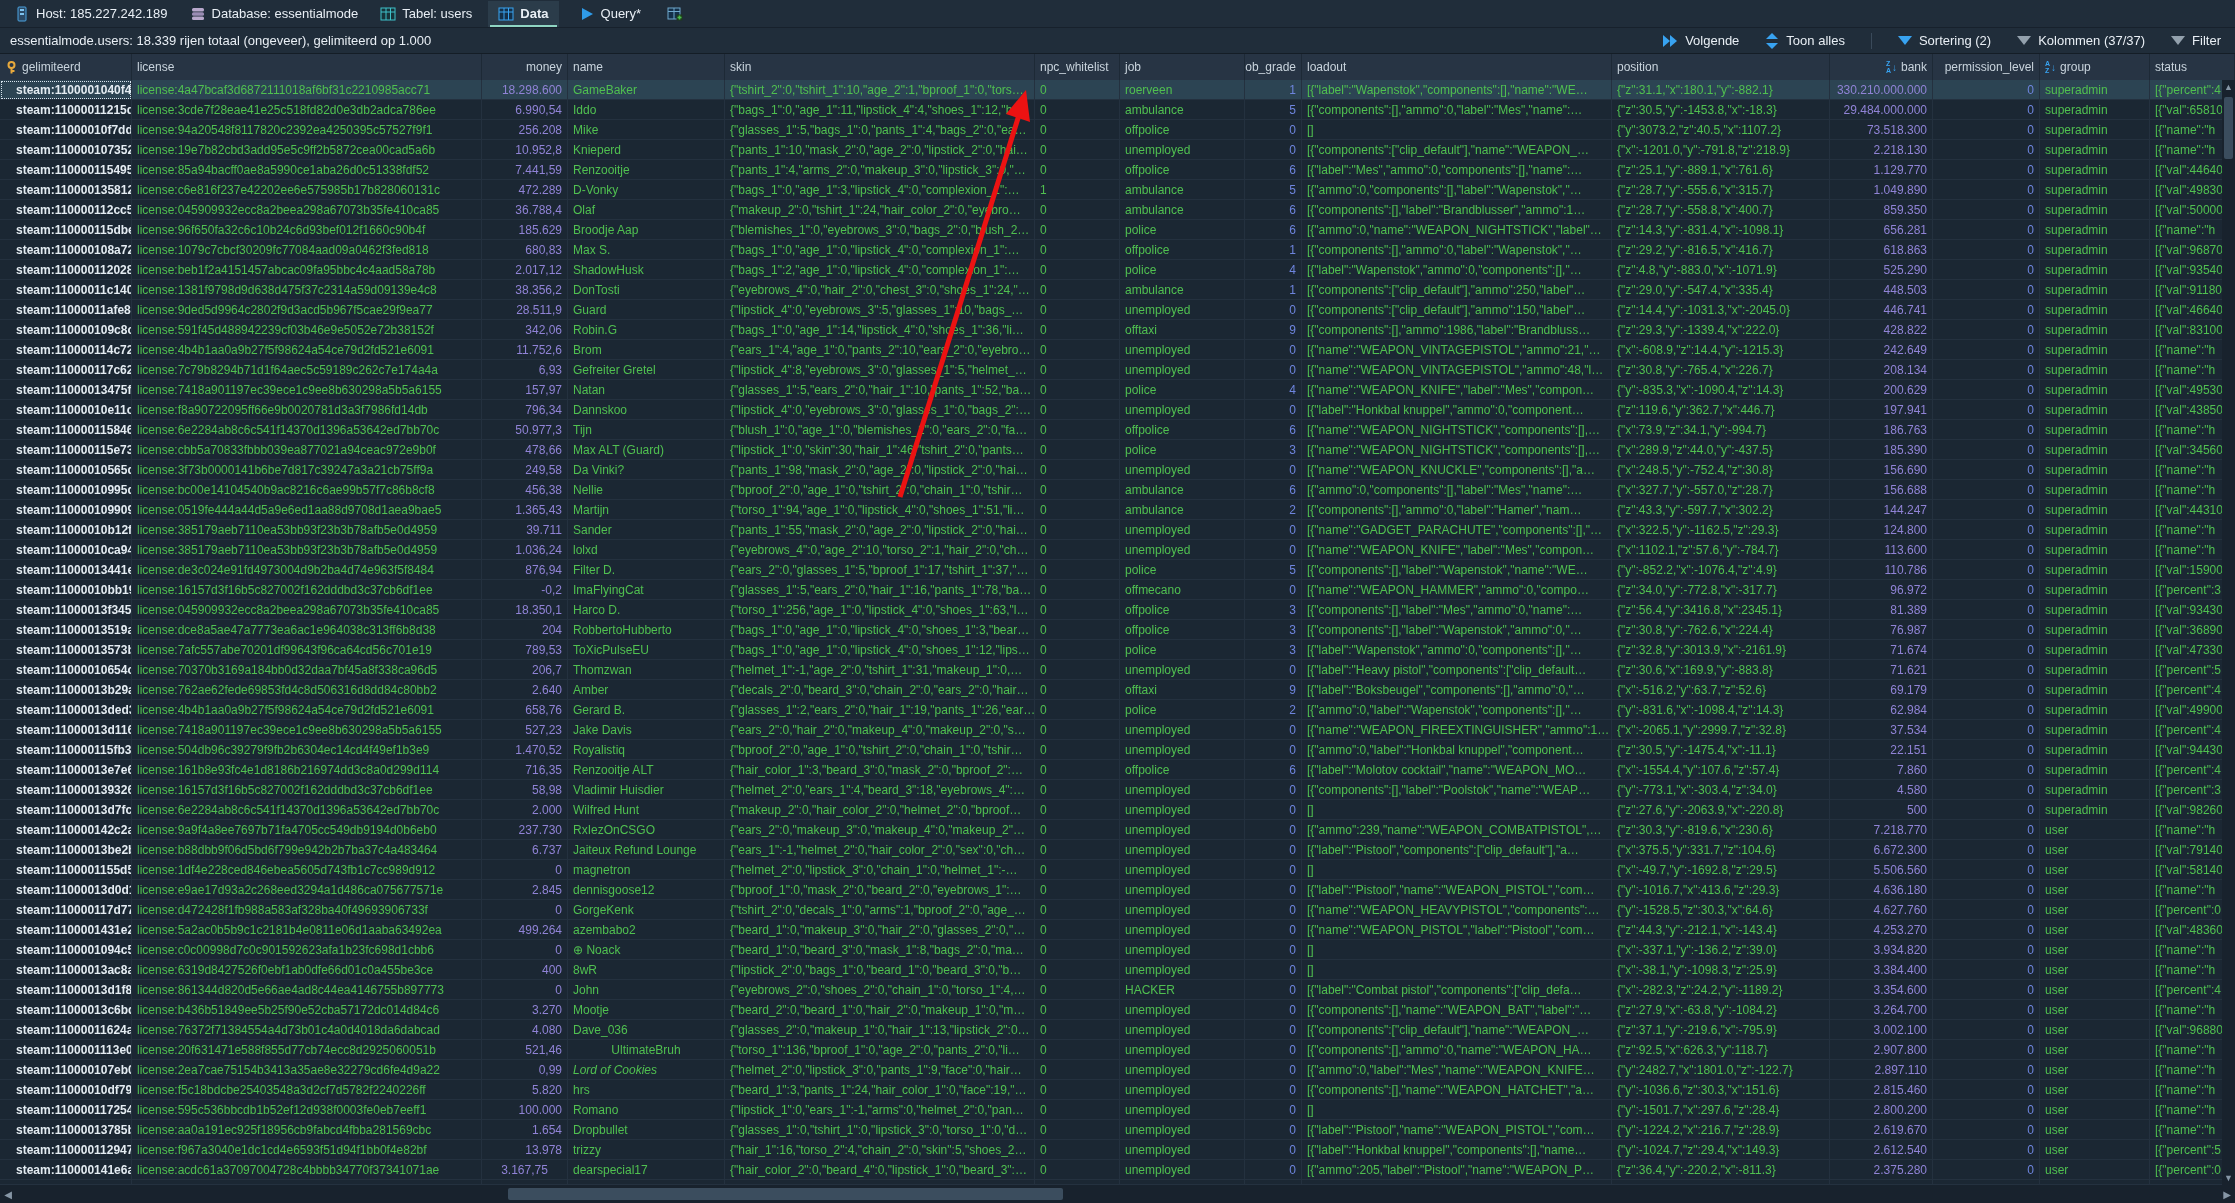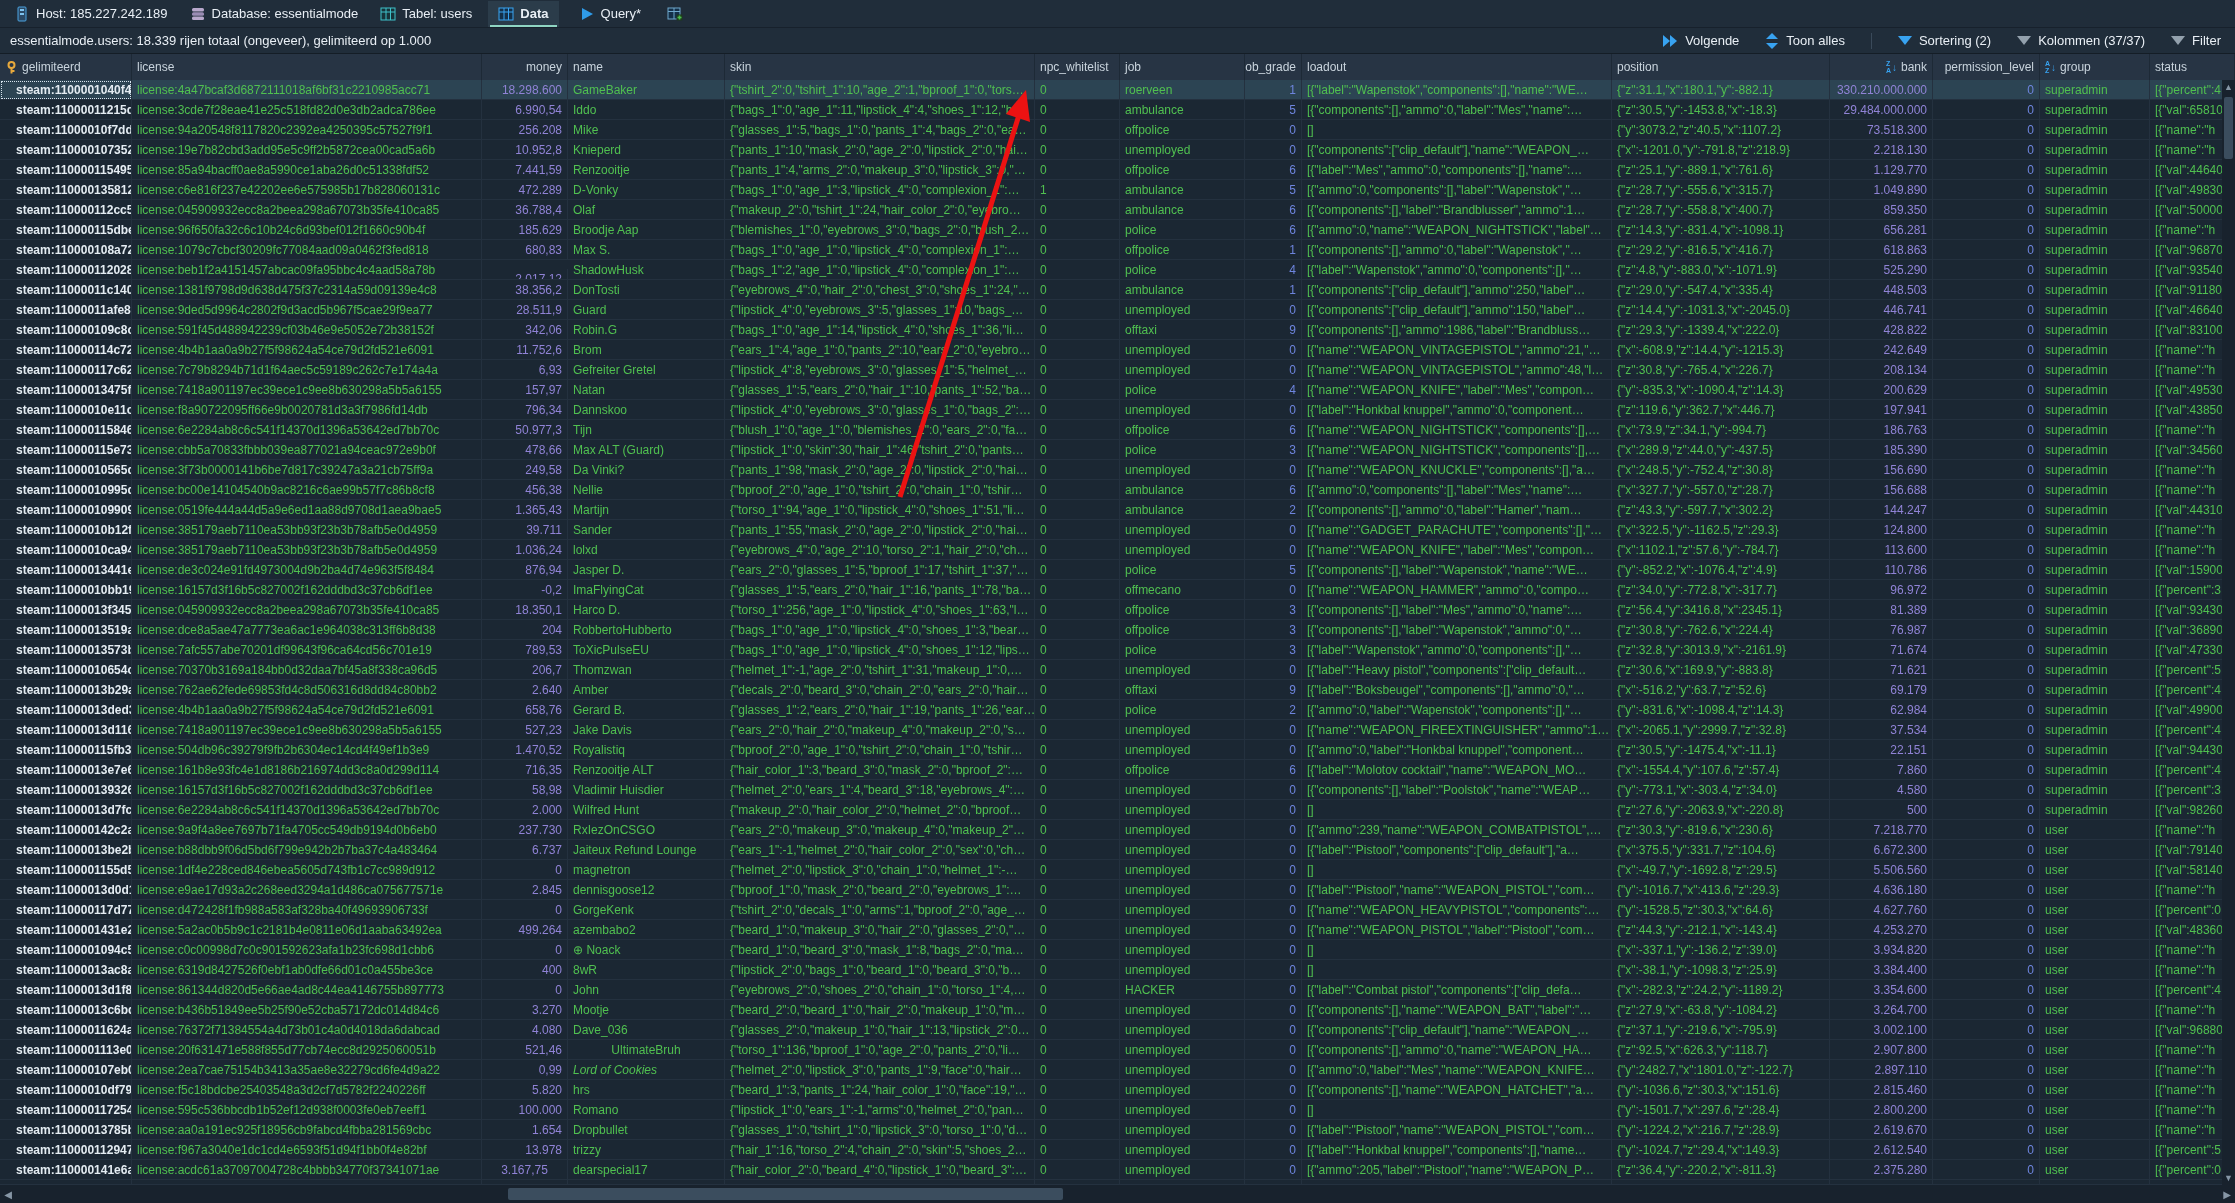--- a/index.html
+++ b/index.html
@@ -366,21 +366,21 @@
         <div class="cell role-text" style="width: 310px;">[{"components":[],"ammo":0,"label":"Wapenstok","…</div>
         <div class="cell role-text" style="width: 218px;">{"z":29.2,"y":-816.5,"x":416.7}</div>
         <div class="cell role-num right" style="width: 103px;">618.863</div>
         <div class="cell role-grade right" style="width: 107px;">0</div>
         <div class="cell role-text" style="width: 110px;">superadmin</div>
         <div class="cell role-text" style="width: 85px;">[{"val":96870</div>
       </div>
       <div class="row">
         <div class="cell role-id" style="width: 132px;">steam:110000112028e6e</div>
         <div class="cell role-text" style="width: 350px;">license:beb1f2a4151457abcac09fa95bbc4c4aad58a78b</div>
-        <div class="cell role-num right" style="width: 86px; margin-top: 9px;">2.017,12</div>
+        <div class="cell role-num right" style="width: 86px;">2.017,12</div>
         <div class="cell role-text" style="width: 157px;">ShadowHusk</div>
         <div class="cell role-text" style="width: 310px;">{"bags_1":2,"age_1":0,"lipstick_4":0,"complexion_1":…</div>
         <div class="cell role-text" style="width: 85px;">0</div>
         <div class="cell role-text" style="width: 125px;">police</div>
         <div class="cell role-grade right" style="width: 57px;">4</div>
         <div class="cell role-text" style="width: 310px;">[{"label":"Wapenstok","ammo":0,"components":[],"…</div>
         <div class="cell role-text" style="width: 218px;">{"z":4.8,"y":-883.0,"x":-1071.9}</div>
         <div class="cell role-num right" style="width: 103px;">525.290</div>
         <div class="cell role-grade right" style="width: 107px;">0</div>
         <div class="cell role-text" style="width: 110px;">superadmin</div>
@@ -607,21 +607,21 @@
         <div class="cell role-text" style="width: 218px;">{"x":1102.1,"z":57.6,"y":-784.7}</div>
         <div class="cell role-num right" style="width: 103px;">113.600</div>
         <div class="cell role-grade right" style="width: 107px;">0</div>
         <div class="cell role-text" style="width: 110px;">superadmin</div>
         <div class="cell role-text" style="width: 85px;">[{"name":"h</div>
       </div>
       <div class="row">
         <div class="cell role-id" style="width: 132px;">steam:11000013441e8f5</div>
         <div class="cell role-text" style="width: 350px;">license:de3c024e91fd4973004d9b2ba4d74e963f5f8484</div>
         <div class="cell role-num right" style="width: 86px;">876,94</div>
-        <div class="cell role-text" style="width: 157px;">Jasper D.</div>
+        <div class="cell role-text" style="width: 157px;">Filter D.</div>
         <div class="cell role-text" style="width: 310px;">{"ears_2":0,"glasses_1":5,"bproof_1":17,"tshirt_1":37,"…</div>
         <div class="cell role-text" style="width: 85px;">0</div>
         <div class="cell role-text" style="width: 125px;">police</div>
         <div class="cell role-grade right" style="width: 57px;">5</div>
         <div class="cell role-text" style="width: 310px;">[{"components":[],"label":"Wapenstok","name":"WE…</div>
         <div class="cell role-text" style="width: 218px;">{"y":-852.2,"x":-1076.4,"z":4.9}</div>
         <div class="cell role-num right" style="width: 103px;">110.786</div>
         <div class="cell role-grade right" style="width: 107px;">0</div>
         <div class="cell role-text" style="width: 110px;">superadmin</div>
         <div class="cell role-text" style="width: 85px;">[{"val":15900</div>

